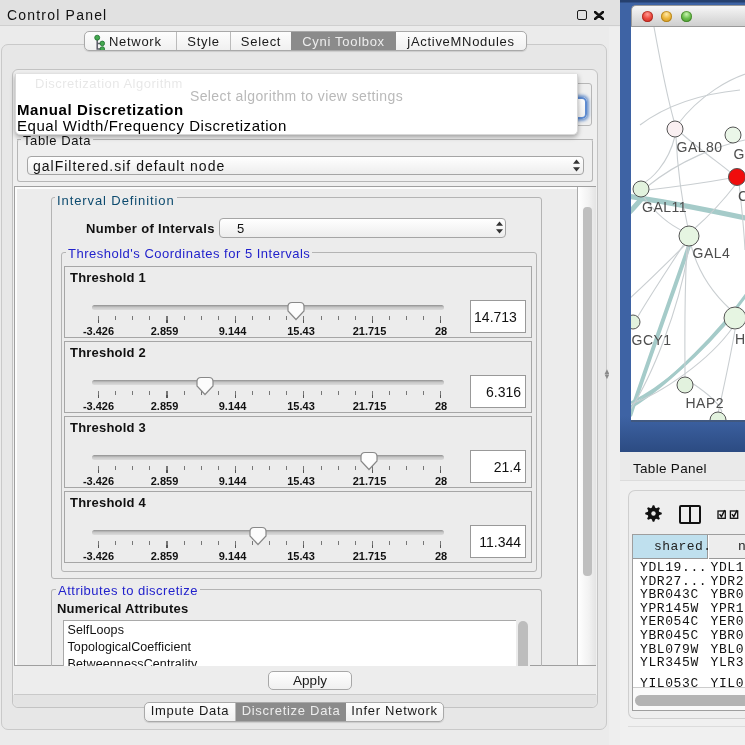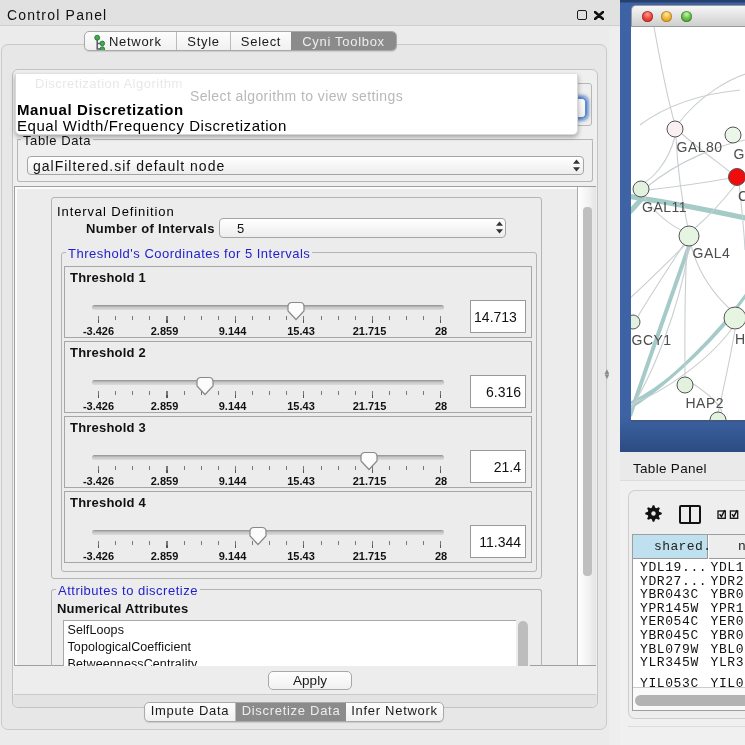--- a/index.html
+++ b/index.html
@@ -33,20 +33,21 @@
       <path d="M3.2 4 V15.8 M3.2 9.4 H8.2 M3.2 15 H8.2" stroke="#5a5a66" stroke-width="1.5" fill="none"></path>
       <circle cx="3.2" cy="3.7" r="2.5" fill="#44a84f" stroke="#1e7030" stroke-width="0.8"></circle>
       <circle cx="8.3" cy="9.4" r="2.3" fill="#44a84f" stroke="#1e7030" stroke-width="0.8"></circle>
       <circle cx="8.3" cy="15" r="2.3" fill="#44a84f" stroke="#1e7030" stroke-width="0.8"></circle>
     </svg>
     Network
   </div>
   <div style="width:54px;display:flex;align-items:center;justify-content:center;border-right:1px solid #bbb;">Style</div>
   <div style="width:60px;display:flex;align-items:center;justify-content:center;">Select</div>
   <div style="width:105px;display:flex;align-items:center;justify-content:center;color:#ededed;background:#8b8b8b;">Cyni Toolbox</div>
+  <div style="width:130px;display:flex;align-items:center;justify-content:center;">jActiveMNodules</div>
 </div>
 
 <div class="abs" style="left:16px;top:83px;width:576px;height:43px;border:1px solid #b6b6b6;border-radius:3px;"></div>
 
 <div class="abs" style="left:27px;top:97px;width:560px;height:22px;border-radius:5px;background:linear-gradient(#fff,#eee);box-shadow:0 0 3px 1.5px rgba(88,133,199,0.8), inset 0 0 0 2px #5e8bd0;"></div>
 
 <div class="abs" style="left:17px;top:139px;width:576px;height:43px;border:1px solid #b6b6b6;border-radius:3px;border-top:none;"></div>
 <div class="abs" style="left:17px;top:139px;width:576px;height:1px;background:#b6b6b6;"></div>
 <div class="abs" style="left:21px;top:133px;background:#efefef;padding:0 2px;font-size:13px;letter-spacing:0.6px;color:#111;">Table Data</div>
 
@@ -62,21 +63,21 @@
 <div class="abs" style="left:15px;top:87.5px;width:563px;text-align:center;font-size:14px;letter-spacing:0.4px;color:#b9b9b9;">Select algorithm to view settings</div>
 <div class="abs" style="left:17px;top:100.5px;font-size:15px;letter-spacing:0.6px;font-weight:bold;color:#000;">Manual Discretization</div>
 <div class="abs" style="left:17px;top:116.5px;font-size:15px;letter-spacing:0.55px;color:#000;">Equal Width/Frequency Discretization</div>
 
 <div class="abs" style="left:14px;top:186px;width:582px;height:480px;background:#ececec;border:1px solid #9f9f9f;box-shadow:inset 2px 2px 0 rgba(255,255,255,0.85);"></div>
 
 <div class="abs" style="left:577px;top:187px;width:19px;height:478px;background:linear-gradient(90deg,#ffffff,#f2f2f2 60%,#e4e4e4);border-left:1px solid #ababab;"></div>
 <div class="abs" style="left:583px;top:207px;width:8.5px;height:369px;background:#bfbfbf;border-radius:4px;"></div>
 
 <div class="abs" style="left:51px;top:197px;width:491px;height:382px;border:1px solid #b4b4b4;border-radius:3px;"></div>
-<div class="abs" style="left:55px;top:204px;background:#ececec;padding:0 2px;font-size:13px;letter-spacing:0.9px;color:#000000;">Interval Definition</div>
+<div class="abs" style="left:55px;top:193px;background:#ececec;padding:0 2px;font-size:13px;letter-spacing:0.9px;color:#0c4a6e;">Interval Definition</div>
 
 <div class="abs" style="left:86px;top:221px;font-size:13px;letter-spacing:0.35px;font-weight:bold;color:#111;">Number of Intervals</div>
 <div class="abs" style="left:219px;top:218px;width:287px;height:20px;border:1px solid #a5a5a5;border-radius:4px;background:linear-gradient(#ffffff,#ededed);"></div>
 <div class="abs" style="left:237px;top:221px;font-size:13px;color:#111;">5</div>
 <svg class="abs" style="left:495px;top:221px;" width="9" height="13" viewBox="0 0 9 13">
   <path d="M4.5 0.5 L8 4.8 H1 Z" fill="#333"></path>
   <path d="M4.5 12.5 L8 8.2 H1 Z" fill="#333"></path>
 </svg>
 
 <div class="abs" style="left:61px;top:252px;width:476px;height:320px;border:1px solid #b4b4b4;border-radius:3px;"></div>

